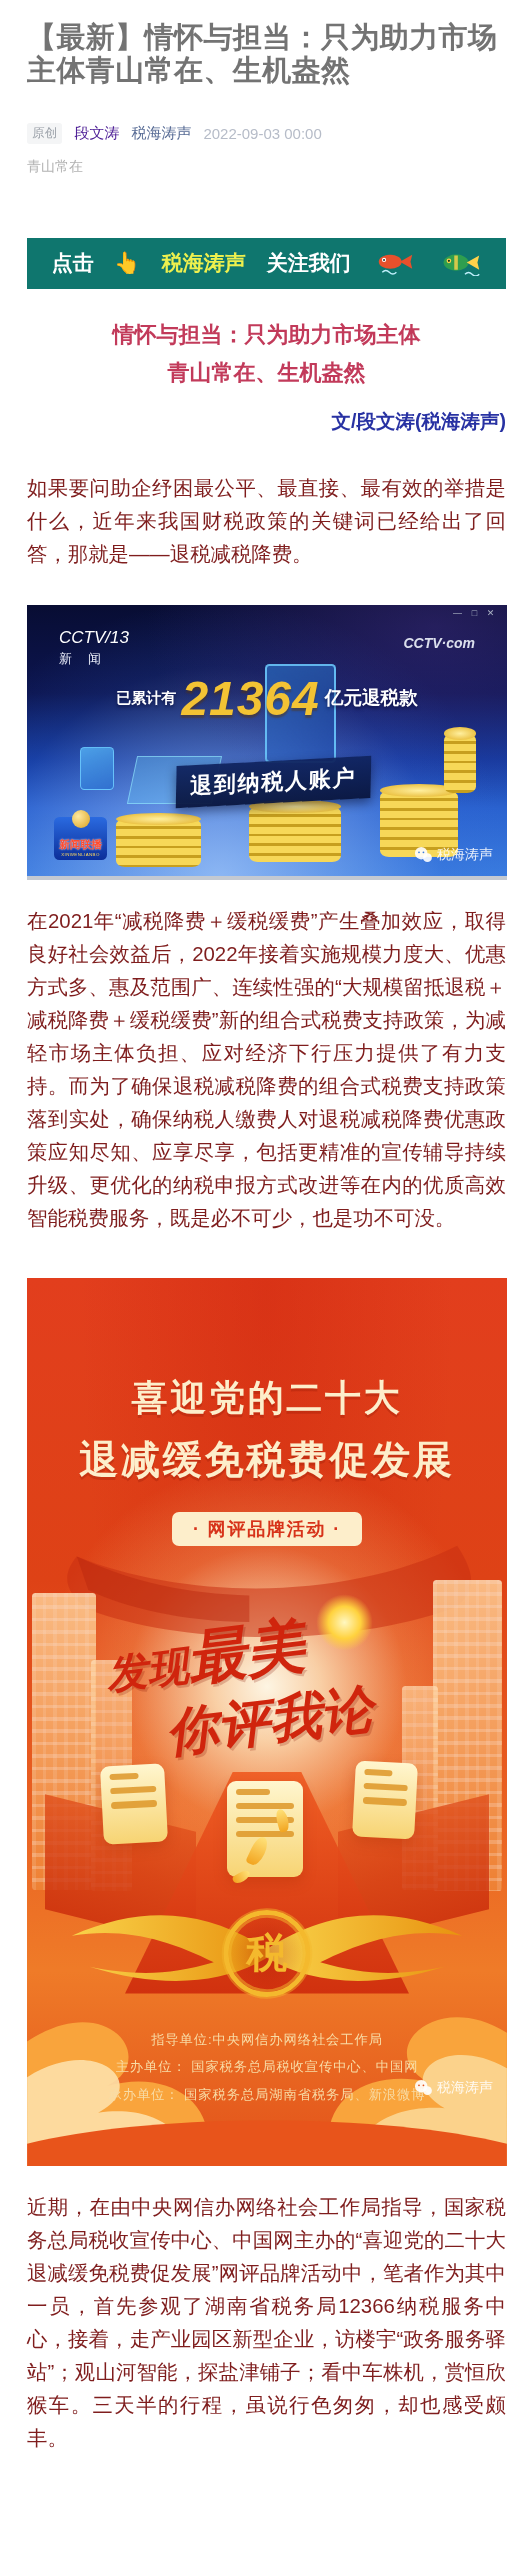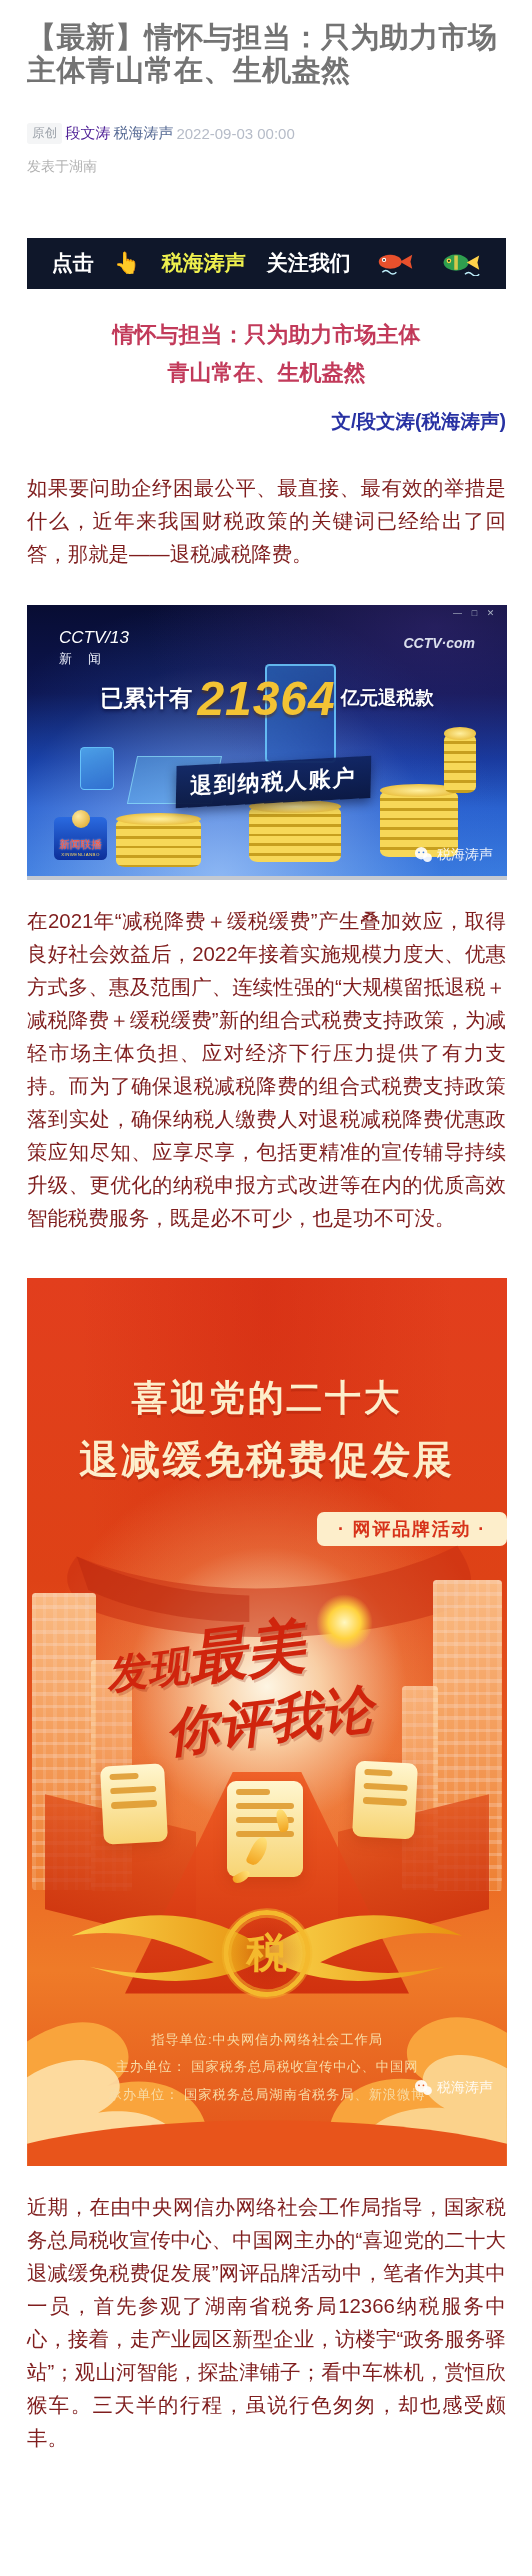--- a/index.html
+++ b/index.html
@@ -17,41 +17,41 @@
     font-size: 29px;
     line-height: 33px;
     font-weight: 700;
     color: #737373;
     letter-spacing: 0.4px;
   }
   .meta {
     margin: 36px 27px 0;
     display: flex;
     align-items: center;
-    gap: 3px;
+    gap: 12px;
     font-size: 15px;
     white-space: nowrap;
   }
   .badge {
     background: #f4f5f6;
     color: #9aa0a8;
     font-size: 12.4px;
     padding: 1.8px 5.3px;
     border-radius: 2.7px;
   }
   .author { color: #4c1d95; font-weight: 500; }
   .account { color: #576b95; font-weight: 500; text-decoration: none; cursor: pointer; }
   .time { color: #b6bcc8; }
   .location { margin: 14px 27px 0; font-size: 14px; color: #b2b2b2; }
 
   
   .banner {
     margin: 62px 27px 0;
     height: 51px;
-    background: #0f172a;
+    background: #0f766e;
     display: flex;
     align-items: center;
     justify-content: center;
     gap: 21px;
     cursor: pointer;
   }
   .banner .b-txt { color: #ffffff; font-size: 21px; font-weight: 700; }
   .banner .b-pointer { color: #ffd23e; font-size: 21px; }
   .banner .b-acct { color: #eef04e; font-size: 21px; font-weight: 700; }
   .banner svg { margin-left: 5.3px; }
@@ -105,21 +105,21 @@
   .ch-logo .sub  { font-size: 13px; letter-spacing: 6.2px; color: #e8ecf8; display:block; margin-top: 2.7px; }
   .site-logo {
     position: absolute; top: 30px; right: 32px;
     font-size: 14px; font-weight: 700; font-style: italic;
     color: rgba(235,240,250,.92);
   }
   .tv-head {
     position: absolute; top: 66px; left: 50%; transform: translateX(-50%);
     display: flex; align-items: center; white-space: nowrap; z-index: 3;
   }
-  .tv-head .pre { color:#fff; font-size: 23px; font-weight: 700; text-shadow: 0 1.8px 3.6px rgba(0,0,40,.6); }
+  .tv-head .pre { color:#fff; font-size: 15px; font-weight: 700; text-shadow: 0 1.8px 3.6px rgba(0,0,40,.6); }
   .tv-head .num {
     color: #f3c334; font-size: 48px; font-weight: 800; font-style: italic;
     margin: 0 5.3px; text-shadow: 0 2.7px 1.8px rgba(90,50,0,.45); letter-spacing: 0.9px;
   }
   .tv-head .suf { color:#fff; font-size: 18.6px; font-weight: 700; text-shadow: 0 1.8px 3.6px rgba(0,0,40,.6); }
   .doc {
     position: absolute; border: 2.7px solid rgba(110,205,255,.85);
     background: linear-gradient(160deg, rgba(50,140,235,.5), rgba(20,80,180,.32));
     border-radius: 4.4px;
   }
@@ -157,21 +157,21 @@
     width: 53px; height: 43px; border-radius: 5.3px;
     background: linear-gradient(180deg, #2a6ae0, #0c2f9a);
     display: flex; flex-direction: column; align-items: center; justify-content: flex-end;
     padding-bottom: 2.7px;
   }
   .xwlb::before {
     content:""; position:absolute; top:-7px; left:50%; transform:translateX(-50%);
     width:18px; height:18px; border-radius:50%;
     background: radial-gradient(circle at 35% 35%, #ffe9a0, #d9a11f);
   }
-  .xwlb .t1 { color:#ff4b2e; font-weight: 400; font-size: 10.7px; text-shadow: 0 0 1.8px #fff; }
+  .xwlb .t1 { color:#ff4b2e; font-weight: 700; font-size: 10.7px; text-shadow: 0 0 1.8px #fff; }
   .xwlb .t2 { color:#ffd95e; font-size: 4.4px; letter-spacing: 0.4px; }
   .wm {
     position: absolute; display: flex; align-items: center; gap: 5.3px;
     color: rgba(255,255,255,.88); font-size: 14px;
   }
   .cctv .wm { right: 14px; bottom: 16px; }
   .strip { position:absolute; left:0; right:0; bottom:0; height:3.6px; background:#c3c9d2; }
 
   
   figure.poster {
@@ -186,21 +186,21 @@
       radial-gradient(ellipse at 50% 2%, rgba(200,30,10,.35), transparent 55%),
       linear-gradient(180deg, #e23e1d 0%, #de4216 34%, #ea6423 62%, #ef7b28 78%, #e2511a 100%);
   }
   .ptitle1, .ptitle2 {
     position: absolute; left: 0; right: 0; text-align: center;
     color: #fdeecb; font-weight: 800; letter-spacing: 2.7px;
     text-shadow: 0 2.7px 0 rgba(150,25,5,.3);
   }
   .ptitle1 { top: 96px; font-size: 36px; }
   .ptitle2 { top: 155px; font-size: 39px; }
-  .pbadge-row { position: absolute; left:0; right:0; top: 234px; text-align: right; }
+  .pbadge-row { position: absolute; left:0; right:0; top: 234px; text-align: center; }
   .pbadge {
     display: inline-block; background: #fdeecb; color: #d7331a;
     font-size: 18px; font-weight: 700; padding: 5.3px 21px; border-radius: 7px;
     letter-spacing: 1.8px;
   }
   .pribbon { position: absolute; left: 0; top: 259px; }
   .callig {
     position: absolute; left: 82px; top: 336px; z-index: 3;
     transform: rotate(-7deg);
     font-family: "Liberation Serif", "DejaVu Serif", serif;
@@ -283,21 +283,21 @@
 <article>
 
   <h1 class="title">【最新】情怀与担当：只为助力市场主体青山常在、生机盎然</h1>
 
   <div class="meta">
     <span class="badge">原创</span>
     <span class="author">段文涛</span>
     <a class="account">税海涛声</a>
     <span class="time">2022-09-03 00:00</span>
   </div>
-  <div class="location">发表于湖南</div>
+  <div class="location">青山常在</div>
 
   <div class="banner">
     <span class="b-txt">点击</span>
     <span class="b-pointer">👆</span>
     <span class="b-acct">税海涛声</span>
     <span class="b-txt">关注我们</span>
     <svg width="37" height="23" viewBox="0 0 42 26">
       <ellipse cx="15" cy="11" rx="13" ry="8" fill="#e8502c"></ellipse>
       <polygon points="26,11 40,3 38,11 40,19" fill="#e8502c"></polygon>
       <circle cx="8" cy="9" r="2.4" fill="#fff"></circle>

